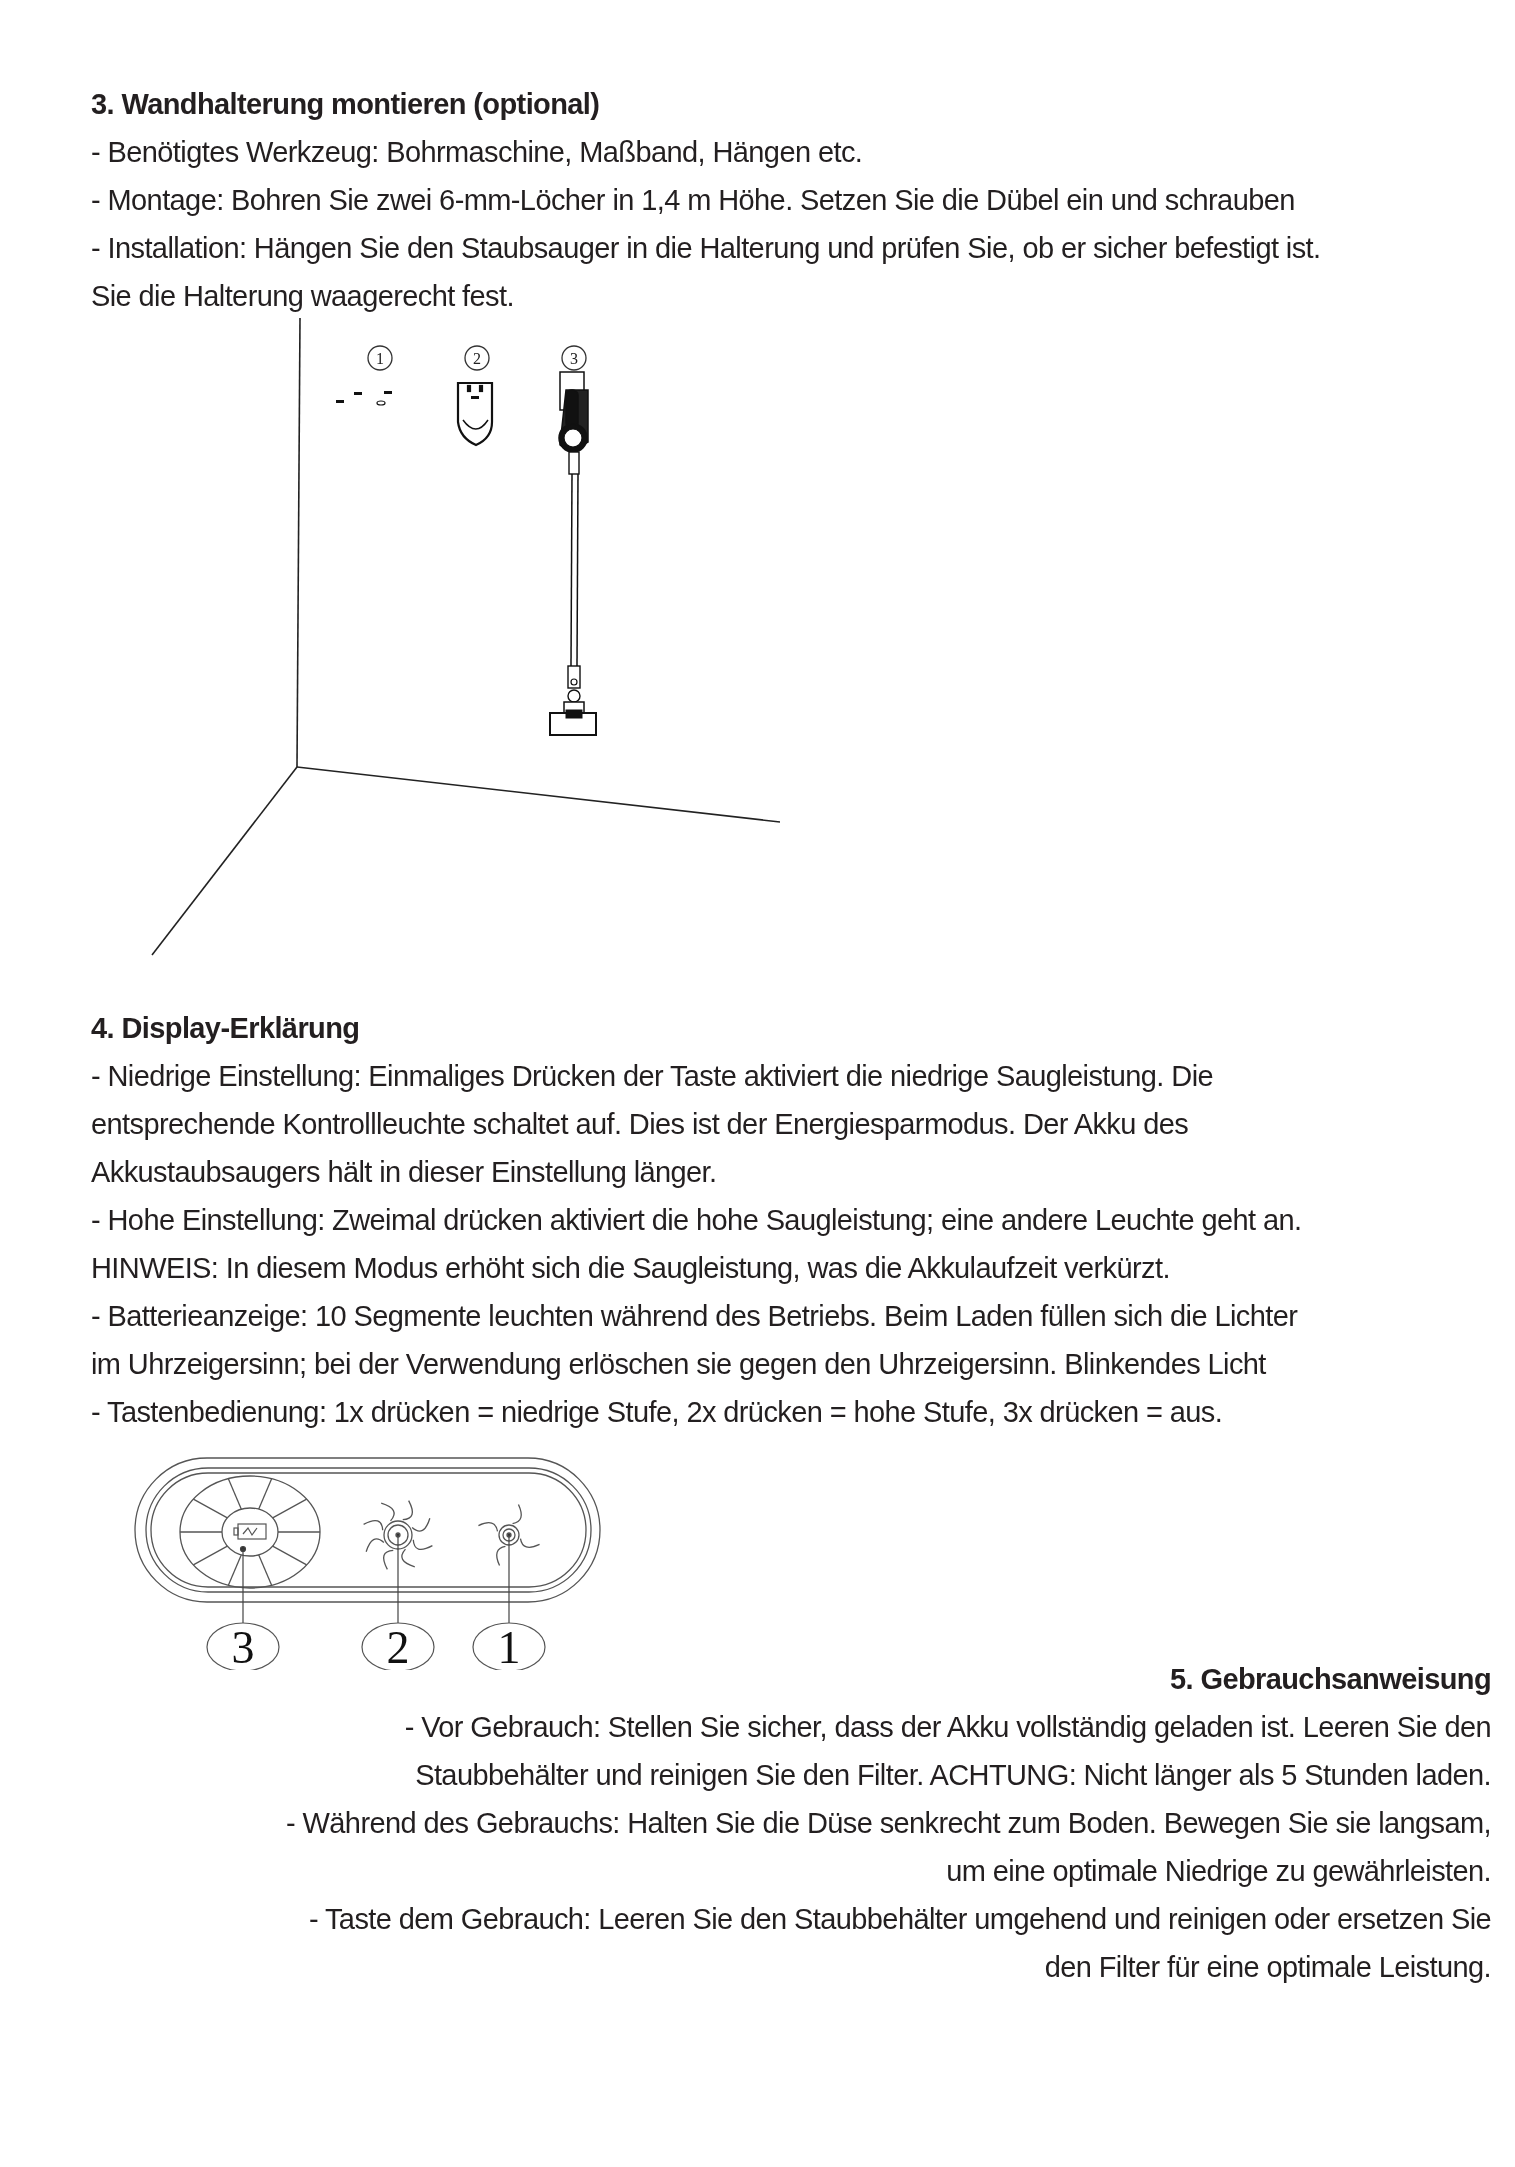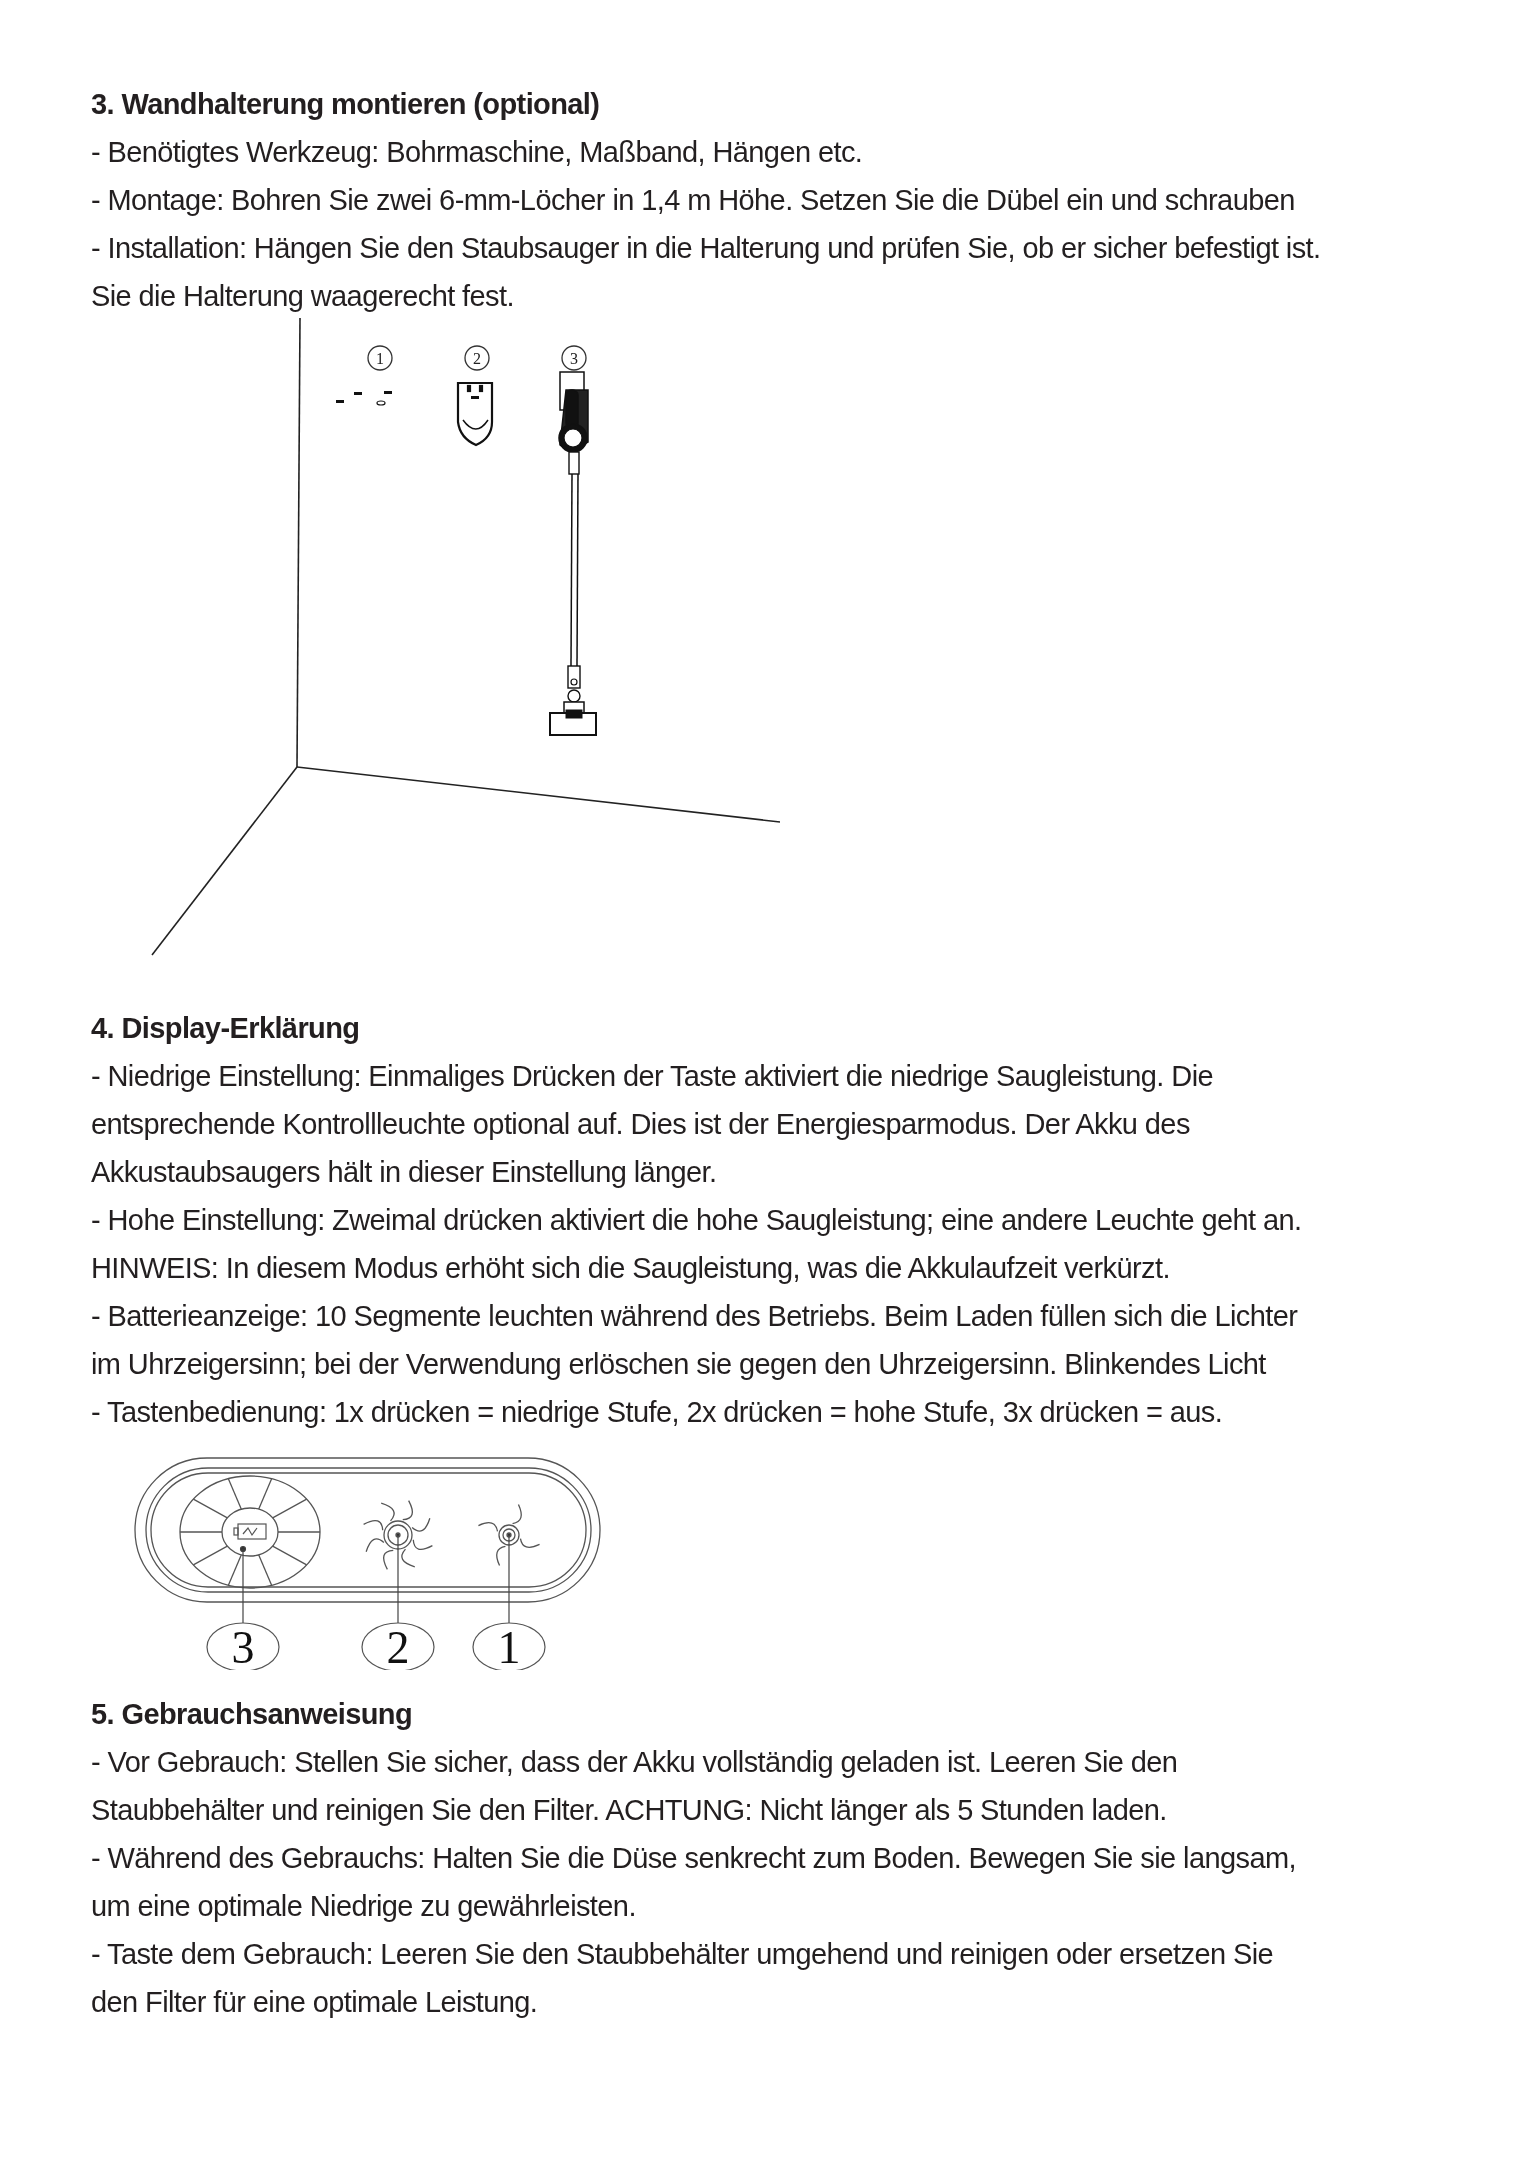--- a/index.html
+++ b/index.html
@@ -72,21 +72,21 @@
     <circle cx="434" cy="386" r="6" stroke-width="1.4"></circle>
     <rect x="424" y="392" width="20" height="20" stroke-width="1.5"></rect>
     <rect x="410" y="403" width="46" height="22" stroke-width="2"></rect>
     <rect x="426" y="400" width="16" height="8" fill="#111" stroke-width="1"></rect>
   </g>
 </svg>
 
 <div class="section" style="top:1000px;">
   <div class="line heading">4. Display-Erklärung</div>
   <div class="line">- Niedrige Einstellung: Einmaliges Drücken der Taste aktiviert die niedrige Saugleistung. Die</div>
-  <div class="line">entsprechende Kontrollleuchte optional auf. Dies ist der Energiesparmodus. Der Akku des</div>
+  <div class="line">entsprechende Kontrollleuchte schaltet auf. Dies ist der Energiesparmodus. Der Akku des</div>
   <div class="line">Akkustaubsaugers hält in dieser Einstellung länger.</div>
   <div class="line">- Hohe Einstellung: Zweimal drücken aktiviert die hohe Saugleistung; eine andere Leuchte geht an.</div>
   <div class="line italic">HINWEIS: In diesem Modus erhöht sich die Saugleistung, was die Akkulaufzeit verkürzt.</div>
   <div class="line">- Batterieanzeige: 10 Segmente leuchten während des Betriebs. Beim Laden füllen sich die Lichter</div>
   <div class="line">im Uhrzeigersinn; bei der Verwendung erlöschen sie gegen den Uhrzeigersinn. Blinkendes Licht</div>
   <div class="line">- Tastenbedienung: 1x drücken = niedrige Stufe, 2x drücken = hohe Stufe, 3x drücken = aus.</div>
 </div>
 
 <svg class="fig" style="left:130px; top:1440px;" width="480" height="230" viewBox="0 0 480 230">
   <g fill="none" stroke="#555" stroke-width="1.3">
@@ -153,21 +153,21 @@
   <g>
     <ellipse cx="268" cy="207" rx="36" ry="24" fill="none" stroke="#555" stroke-width="1.2"></ellipse>
     <text x="268" y="223" font-size="46" text-anchor="middle" fill="#111">2</text>
   </g>
   <g>
     <ellipse cx="379" cy="207" rx="36" ry="24" fill="none" stroke="#555" stroke-width="1.2"></ellipse>
     <text x="379" y="223" font-size="46" text-anchor="middle" fill="#111">1</text>
   </g>
 </svg>
 
-<div class="section" style="top:1686px;">
+<div class="section" style="top:1651px;text-align:right;">
   <div class="line heading">5. Gebrauchsanweisung</div>
   <div class="line">- Vor Gebrauch: Stellen Sie sicher, dass der Akku vollständig geladen ist. Leeren Sie den</div>
   <div class="line">Staubbehälter und reinigen Sie den Filter. ACHTUNG: Nicht länger als 5 Stunden laden.</div>
   <div class="line">- Während des Gebrauchs: Halten Sie die Düse senkrecht zum Boden. Bewegen Sie sie langsam,</div>
   <div class="line">um eine optimale Niedrige zu gewährleisten.</div>
   <div class="line">- Taste dem Gebrauch: Leeren Sie den Staubbehälter umgehend und reinigen oder ersetzen Sie</div>
   <div class="line">den Filter für eine optimale Leistung.</div>
 </div>
 
 </body></html>

